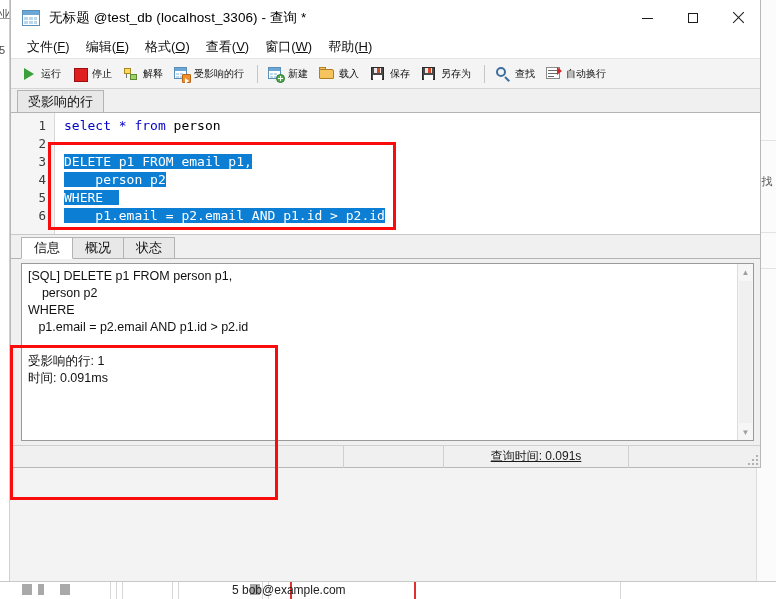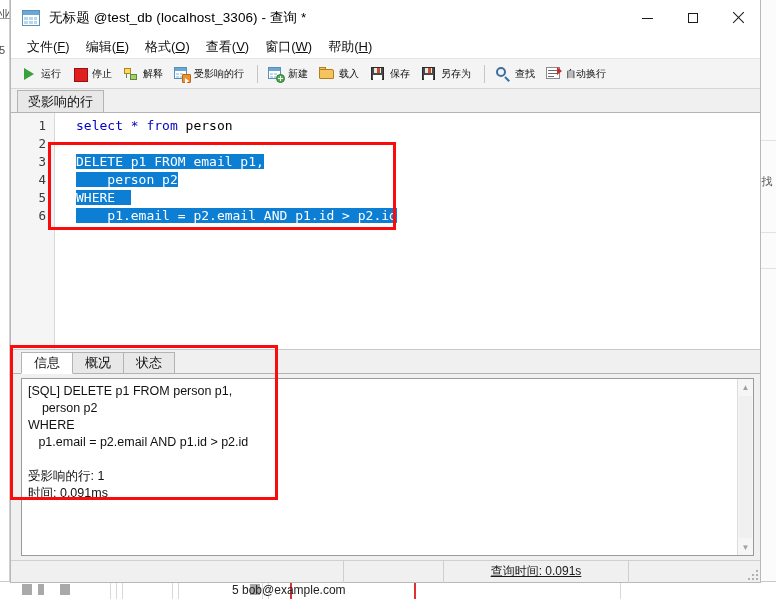--- a/index.html
+++ b/index.html
@@ -60,21 +60,21 @@
     position: absolute; top: 1px; font-size: 12px; color: #222;
     font-family: "Liberation Sans", sans-serif; white-space: nowrap;
   }
   .bg-bottom-block {
     position: absolute; top: 2px; height: 11px; background: #a9a9a9;
   }
 
   
   #window {
     position: absolute; left: 10px; top: 0;
-    width: 751px; height: 583px;
+    width: 751px; height: 468px;
     background: #f0f0f0;
     border: 1px solid #b8b8b8;
     border-top: none;
     display: flex; flex-direction: column;
   }
 
   
   #titlebar {
     height: 36px; background: #ffffff;
     display: flex; align-items: center;
@@ -285,21 +285,21 @@
     position: absolute; right: 8px; width: 30px; text-align: right;
     font-family: "DejaVu Sans Mono", monospace; font-size: 12.5px;
     color: #3a3a3a; line-height: 18px; height: 18px;
   }
   #code {
     position: absolute; left: 45px; top: 0; right: 0; bottom: 0;
     font-family: "DejaVu Sans Mono", monospace;
     font-size: 13px; line-height: 18px;
     padding-top: 4px;
   }
-  .cline { height: 18px; white-space: pre; padding-left: 20px; }
+  .cline { height: 18px; white-space: pre; padding-left: 8px; }
   .kw { color: #0000c8; }
   .sel { background: #0c7fd4; color: #ffffff; }
   .caret {
     display: inline-block; width: 1px; height: 14px;
     background: #ffffff; vertical-align: -2px; margin-right: -1px;
   }
 
   
   .redbox {
     position: absolute; border: 3px solid #fb0c0c;

